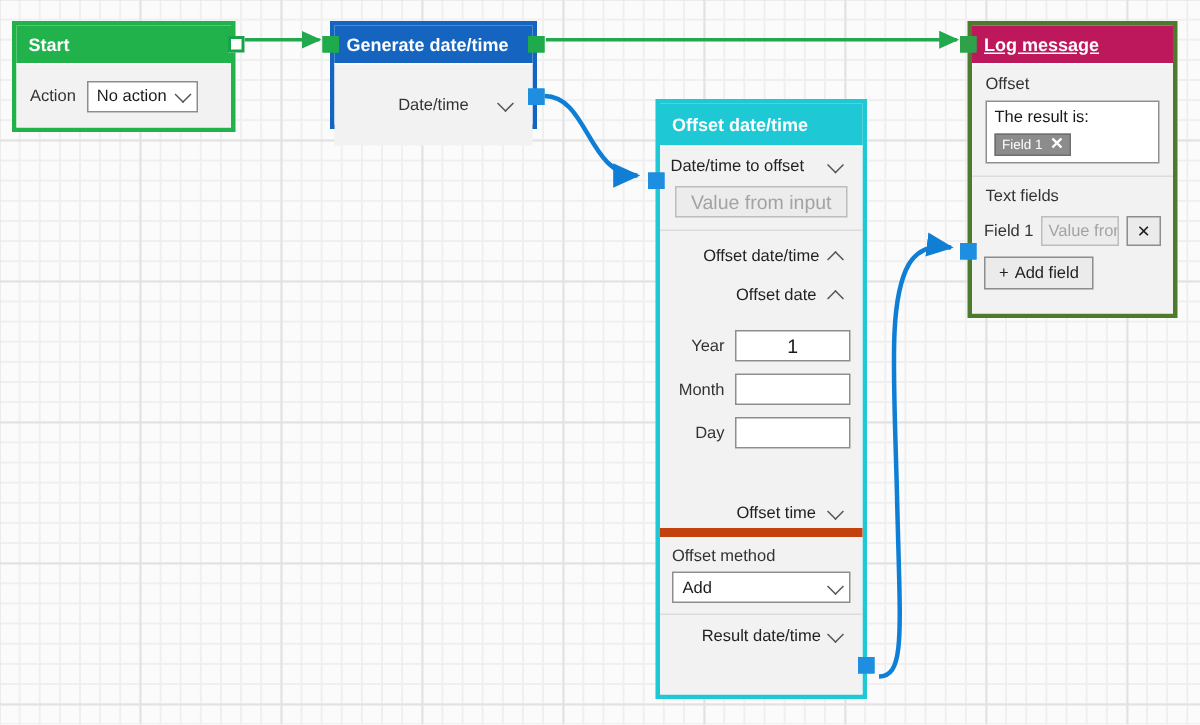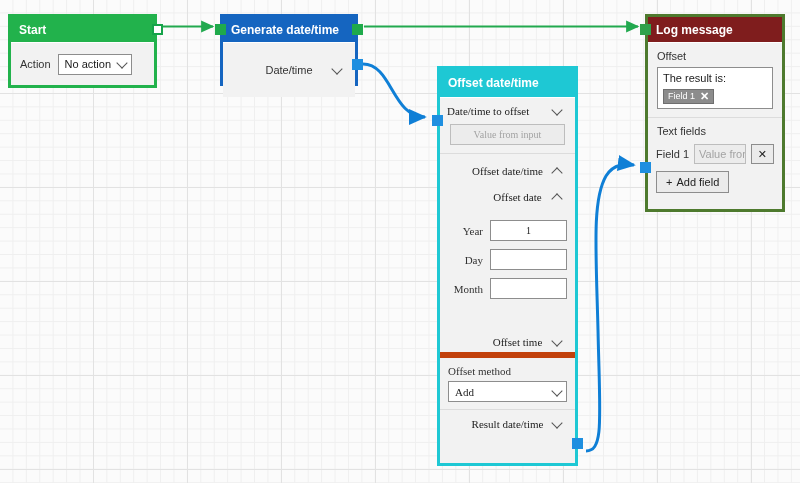--- a/index.html
+++ b/index.html
@@ -167,21 +167,20 @@
     border: 3px solid #1ec8d4;
     background: #f2f2f2;
   }
   #node-offset .node-head {
     height: 28px;
     background: #1ec8d4;
   }
   #node-offset .node-body {
     height: 366px;
     border-top: 1px solid #ffffff;
-    font-family: Liberation Serif, serif;
   }
   .grp {
     border-bottom: 1px solid #dcdcdc;
     padding: 0;
   }
   .row-head {
     position: relative;
     height: 26px;
     display: flex;
     align-items: center;
@@ -199,21 +198,21 @@
     color: #222;
   }
   .row-center.ind1 { padding-left: 20px; }
   .row-center .caret,
   .row-head .caret { right: 14px; }
 
   .inp {
     background: #ffffff;
     border: 1px solid #8d8d8d;
     height: 21px;
-    font-size: 10px;
+    font-size: 13px;
     display: flex;
     align-items: center;
     justify-content: center;
     color: #1a1a1a;
   }
   .inp.disabled {
     background: #ececec;
     border: 1px solid #bdbdbd;
     color: #a3a3a3;
   }
@@ -235,21 +234,22 @@
   .select.left { justify-content: flex-start; }
 
   
   #node-log {
     left: 645px; top: 14px;
     width: 140px; height: 198px;
     border: 3px solid #4e7a2e;
   }
   #node-log .node-head {
     height: 25px;
-    background: #7f1d1d;
+    background: #be185d;
+    text-decoration: underline;
   }
   #node-log .node-body {
     height: 167px;
     background: #f2f2f2;
     border-top: 1px solid #ffffff;
   }
   .sec {
     padding: 7px 9px 8px 9px;
     border-bottom: 1px solid #dcdcdc;
   }
@@ -394,28 +394,28 @@
       <div style="height:6px;"></div>
 
       <div class="field-row">
         <span class="lbl">Year</span>
         <div class="inp">
           <span>1</span>
         </div>
       </div>
 
       <div class="field-row">
-        <span class="lbl">Day</span>
+        <span class="lbl">Month</span>
         <div class="inp">
           <span></span>
         </div>
       </div>
 
       <div class="field-row">
-        <span class="lbl">Month</span>
+        <span class="lbl">Day</span>
         <div class="inp">
           <span></span>
         </div>
       </div>
 
       <div style="height:6px;"></div>
 
       <div class="row-center ind1" style="border-bottom:6px solid #c2410c;margin-top:23px;">
         <span>Offset time</span>
         <span class="caret"></span>

